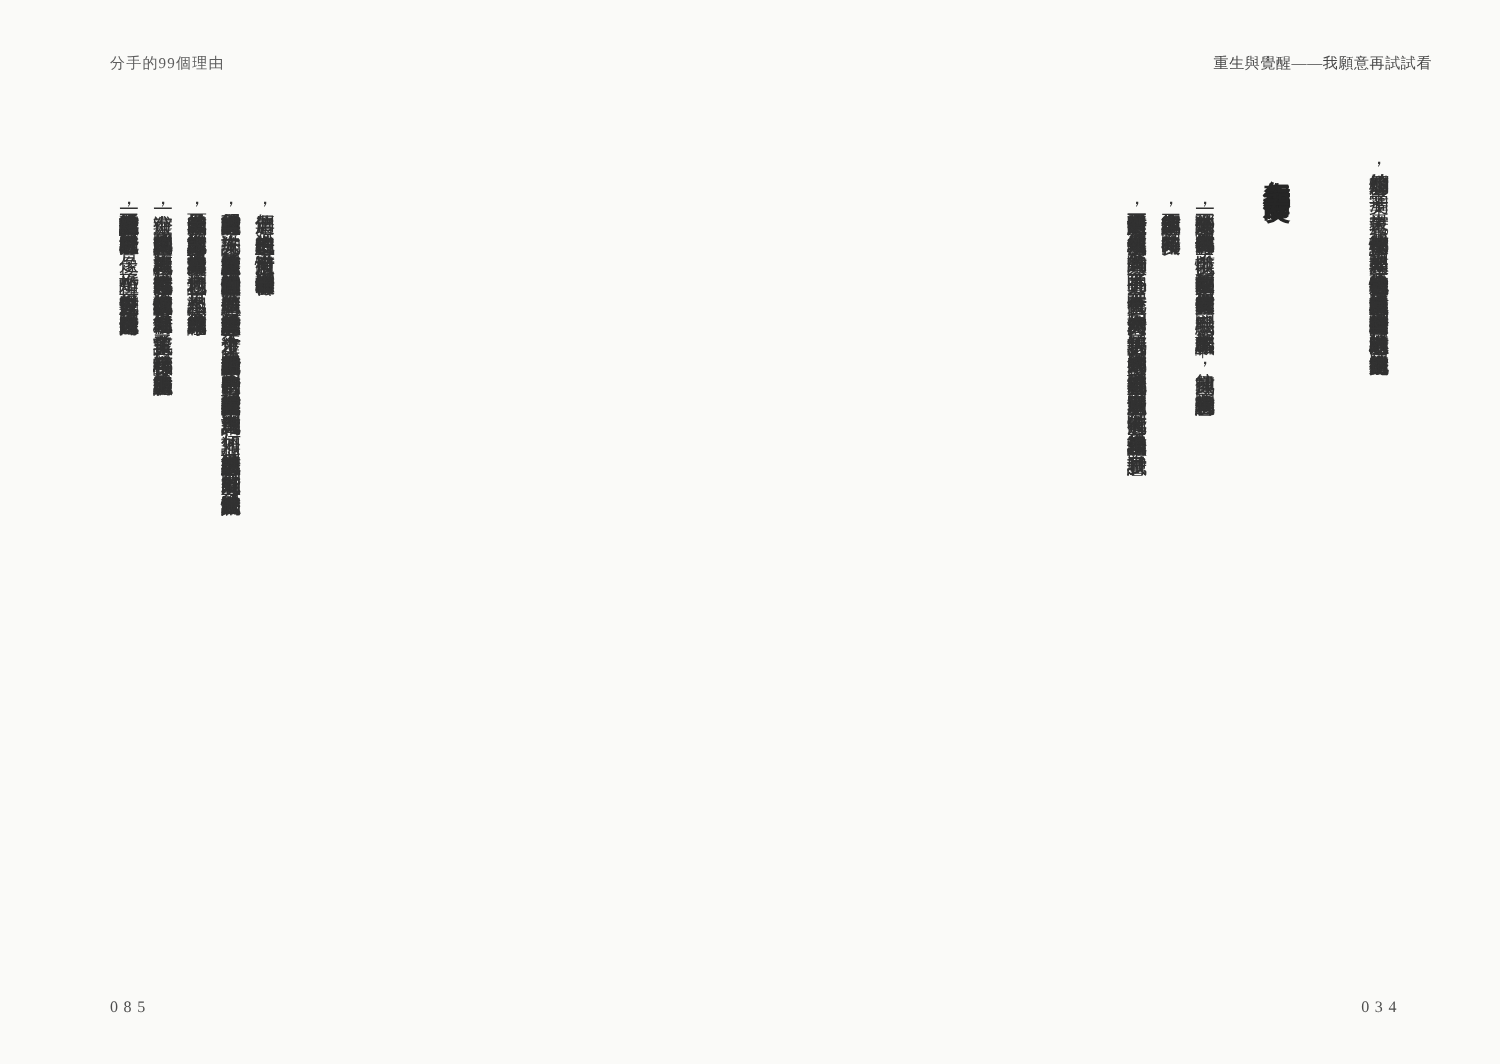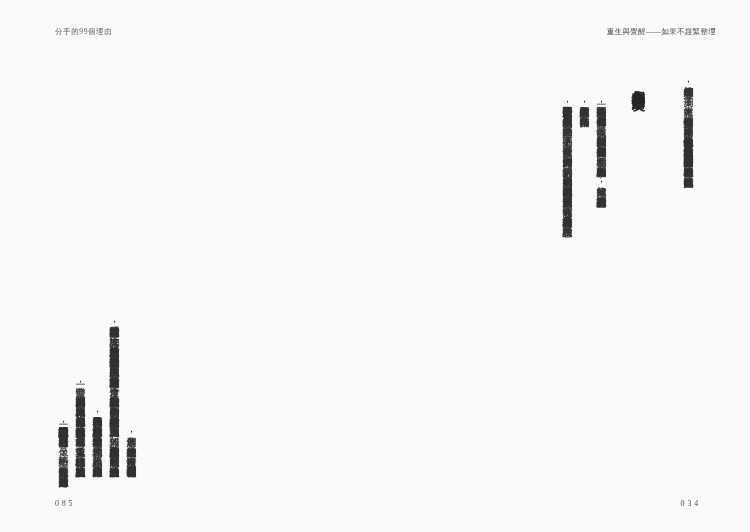--- a/index.html
+++ b/index.html
@@ -18,21 +18,21 @@
   .spread {
     position: absolute;
     inset: 0;
   }
   .page {
     position: absolute;
     top: 0;
     height: 100%;
     width: 375px;
   }
-  .page-left  { left: 0; text-align: right; }
+  .page-left  { left: 0; }
   .page-right { left: 375px; }
 
   
   .running-head {
     position: absolute;
     font-size: 7.5px;
     color: #5d5d5d;
     letter-spacing: 0.6px;
     white-space: nowrap;
   }
@@ -98,21 +98,21 @@
           <p>一進辦公室，她就俐落的展開丈夫的諸多資料。大概是因為原就相識，同時她也具備高度專業素養，在聽家旭律師大概說過我的情況後，在見面前已經做好準備，蒐集了非常多資訊，樣樣都讓我瞠目結舌，彷彿重新認識自己的丈夫一般。</p>
           <p>她進一步確認狀況後並沒有告訴我應該離婚或是不要離婚，只是分析現階段可以有的選擇，像是，暫不離婚，但可以先進行夫妻財產分割，未來分開時也可以保障自身婚內財</p>
         </div>
     </div>
 
     <div class="page-number" id="pn-left">085</div>
   </div>
 
   <div class="page page-right">
 
-    <div class="running-head" id="head-chapter">重生與覺醒——如果不趕緊整理</div>
+    <div class="running-head" id="head-chapter">重生與覺醒——我願意再試試看</div>
 
     <div class="vtext" id="vtext-right">
       <div class="para-group">
           <p class="no-indent">始發霉腐爛的樹，葉子凋零、果實乾癟，很快連樹幹都要萎縮，如果不趕緊整理，旁邊的植物恐怕也要一起被戕害；即便名義上的丈夫已經遠離我的日常，可是如果不從實質法律層面斷開這些連結，內心就難以有一道清晰的界線，生活也就無法拿回完整的主控權。</p>
         </div>
       <h2 class="section-title">每個人都要有個律師朋友</h2>
       <div class="para-group">
           <p>不知道哪聽來的一句話，叫做「每個人都要有個律師朋友」，以前我不懂，在如夢初醒的那一刻便明白，有個信賴的律師朋友真的很重要。我點開手機，聯絡了相識多年的朋友——戴家旭律師，告訴他想要詢問離婚事宜。</p>
           <p>家旭律師說律所正在放年假，年後安排時間見一面。</p>
           <p>雖然想要平靜生活而決定要有個了斷，但幾天年假中我依然反覆糾結，真的要離婚嗎？真的走不下去了嗎？會不會有什麼奇蹟呢？例如丈夫突然回到台灣，告訴我一切都解決了，被別人拿走的錢都帶回來了，出問題的投資也都處理好了，我們可以一切歸零重新來過，有沒有這個可能呢？如果是這樣我就不去法律諮詢，我願意再試試看。</p>

